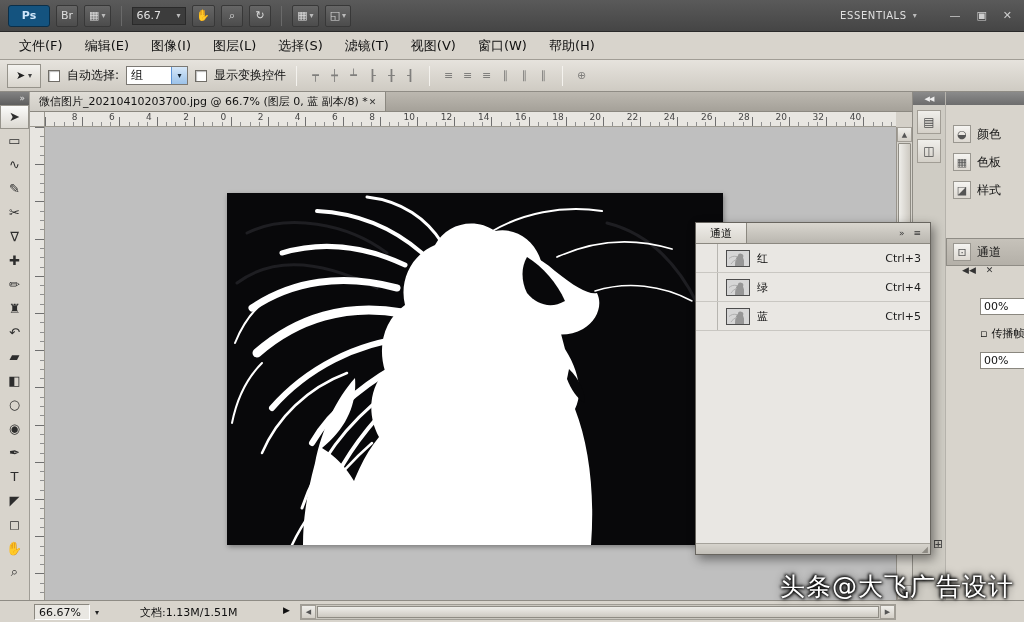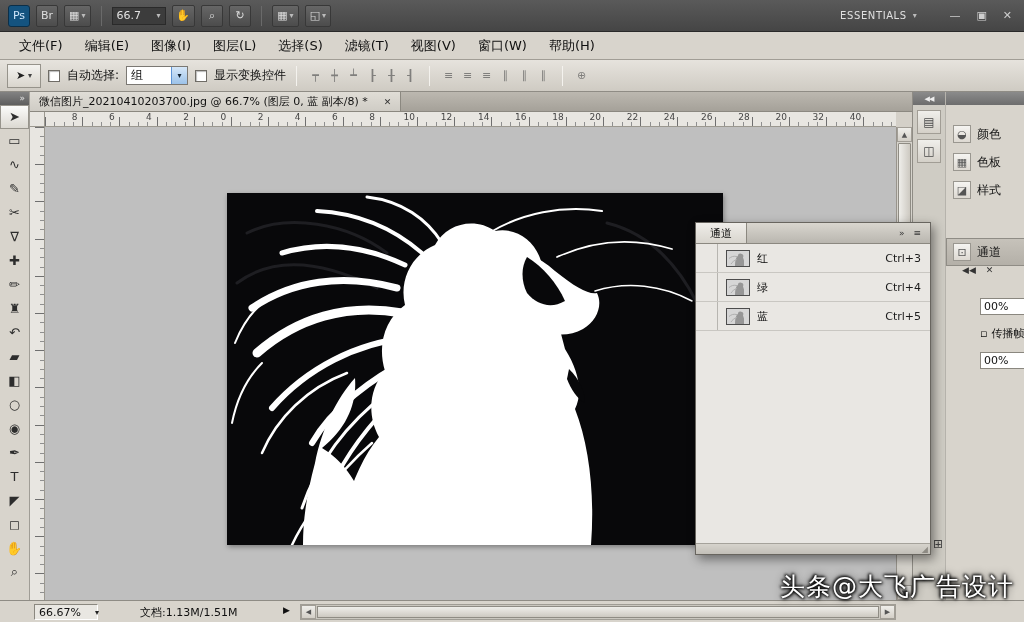--- a/index.html
+++ b/index.html
@@ -1,21 +1,21 @@
 <!DOCTYPE html>
 <html><head>
 <meta charset="utf-8">
 <style>
   *{box-sizing:border-box;margin:0;padding:0;user-select:none}
   html,body{width:1024px;height:622px;overflow:hidden}
   body{font-family:"DejaVu Sans","Liberation Sans",sans-serif;font-size:12px;background:#d4d0c8;position:relative;color:#111}
 
   
   #app-bar{position:absolute;left:0;top:0;width:1024px;height:32px;background:linear-gradient(#5a5a5a,#454545);border-bottom:1px solid #292929;display:flex;align-items:center;color:#cfcfcf;gap:6px;padding:0 8px}
-  .ps-logo{width:22px;height:22px;background:#14537f;border:1px solid #0b2f49;border-radius:3px;color:#cfe6fa;font-size:11px;font-weight:normal;display:flex;align-items:center;justify-content:center}
+  .ps-logo{width:42px;height:22px;background:#14537f;border:1px solid #0b2f49;border-radius:3px;color:#cfe6fa;font-size:11px;font-weight:bold;display:flex;align-items:center;justify-content:center}
   .bar-btn{height:22px;min-width:22px;padding:0 4px;border:1px solid #383838;background:linear-gradient(#666,#4c4c4c);border-radius:2px;display:flex;align-items:center;justify-content:center;gap:2px;font-size:11px;color:#ddd}
   .bar-sep{width:1px;height:20px;background:#333;border-right:1px solid #6a6a6a;margin:0 4px}
   .zoom-combo{height:18px;width:54px;background:#3c3c3c;border:1px solid #2a2a2a;display:flex;align-items:center;justify-content:space-between;padding:0 4px;font-size:11px;color:#e2e2e2}
   .mini-caret{font-size:8px;color:#bbb}
   .app-spacer{flex:1}
   .workspace-btn{display:flex;gap:6px;align-items:center;font-size:10px;letter-spacing:.6px;color:#e0e0e0;margin-right:26px}
   .win-controls{display:flex;gap:16px;font-size:11px;color:#cfcfcf;margin-right:4px}
 
   
   #menu-bar{position:absolute;left:0;top:32px;width:1024px;height:28px;background:#d8d4cc;border-bottom:1px solid #a19d95;display:flex;align-items:center;padding-left:8px}
@@ -39,21 +39,21 @@
   
   #toolbar{position:absolute;left:0;top:0;width:30px;height:508px;background:#d8d4cc;border-right:1px solid #a09d96}
   .toolbar-top{height:13px;background:linear-gradient(#828282,#5e5e5e);color:#e6e6e6;font-size:9px;line-height:13px;text-align:right;padding-right:4px}
   .tool{width:29px;height:24px;display:flex;align-items:center;justify-content:center;font-size:13px;color:#2d2d2d}
   .tool.active{background:linear-gradient(#fdfdfc,#dad7d0);box-shadow:inset 0 0 0 1px #97948c}
   .tool .tool-glyph{transform:translateY(-1px)}
 
   
   #doc-area{position:absolute;left:30px;top:0;width:882px;height:508px}
   #tab-bar{position:absolute;left:0;top:0;width:882px;height:20px;background:linear-gradient(#bcb8b0,#a5a199);border-bottom:1px solid #8b8880;display:flex}
-  .doc-tab{max-width:392px;background:linear-gradient(#e0ddd6,#cfccc5);border-right:1px solid #8b8880;display:flex;align-items:center;gap:16px;padding:0 9px;font-size:11px;white-space:nowrap;overflow:hidden}
+  .doc-tab{max-width:392px;background:linear-gradient(#e0ddd6,#cfccc5);border-right:1px solid #8b8880;display:flex;align-items:center;gap:1px;padding:0 9px;font-size:11px;white-space:nowrap;overflow:hidden}
   .tab-title{overflow:hidden;text-overflow:ellipsis}
   .tab-close{font-size:9px;color:#333}
   .tab-rest{flex:1}
 
   #ruler-corner{position:absolute;left:0;top:20px;width:15px;height:15px;background:#e8e6e1;border-right:1px solid #9b988f;border-bottom:1px solid #9b988f}
   #h-ruler{position:absolute;left:15px;top:20px;width:851px;height:15px;background:#e8e6e1;border-bottom:1px solid #9b988f;overflow:hidden}
   .h-ticks-minor{position:absolute;left:0;bottom:0;width:100%;height:4px;background:repeating-linear-gradient(to right,#8f8f8f 0 1px,transparent 1px 9.3px)}
   .h-ticks-major{position:absolute;left:0;bottom:0;width:100%;height:9px;background:repeating-linear-gradient(to right,#6f6f6f 0 1px,transparent 1px 37.2px)}
   .ruler-nums{position:absolute;left:0;top:0;display:flex;padding-left:11px;font-size:9px;color:#444}
   .ruler-num{flex:0 0 37.2px;text-align:center}
@@ -100,21 +100,21 @@
   .eye.show{visibility:visible}
   .thumb{width:24px;height:17px;border:1px solid #4c4c4c;margin:0 7px 0 8px;flex:0 0 auto;line-height:0;background:#000}
   .thumb svg{width:100%;height:100%;display:block}
   .channel-label{flex:1;color:#0a0a0a}
   .channel-shortcut{margin-right:9px;color:#1c1c1c}
   .panel-empty{flex:1;background:#e9e7e3}
   .panel-footer{height:11px;background:linear-gradient(#d6d3cc,#c2bfb8);border-top:1px solid #a5a29b;display:flex;justify-content:flex-end;align-items:center;padding-right:2px;font-size:8px;color:#8e8b84}
 
   
   #status-bar{position:absolute;left:0;top:600px;width:1024px;height:22px;background:#d8d4cc;border-top:1px solid #8f8c85}
-  .zoom-box{position:absolute;left:34px;top:3px;width:64px;height:16px;background:#e9e7e2;border:1px solid;border-color:#8a877f #ffffff #ffffff #8a877f;font-size:11px;display:flex;align-items:center;padding-left:4px}
+  .zoom-box{position:absolute;left:34px;top:3px;width:56px;height:16px;background:#e9e7e2;border:1px solid;border-color:#8a877f #ffffff #ffffff #8a877f;font-size:11px;display:flex;align-items:center;padding-left:4px}
   .zoom-popup-arrow{position:absolute;left:95px;top:7px;font-size:8px;color:#222}
   .doc-info{position:absolute;left:140px;top:4px;font-size:11px;color:#101010}
   .status-options-arrow{position:absolute;left:283px;top:4px;font-size:9px;color:#111}
   #h-scroll{position:absolute;left:300px;top:3px;width:596px;height:16px;background:#cac7bf;border:1px solid #a09d95;display:flex;justify-content:space-between}
   .h-arrow{width:15px;height:14px;display:flex;align-items:center;justify-content:center;font-size:7px;color:#555;background:linear-gradient(#efeeea,#d3cfc7);border:1px solid #a29e96}
   .h-thumb{position:absolute;left:16px;top:1px;width:562px;height:12px;background:linear-gradient(#efeeea,#cdc9c1);border:1px solid #8f8c84}
 
   
   #watermark{position:absolute;right:10px;top:570px;z-index:100;font-size:25px;font-weight:normal;color:#fff;letter-spacing:1px;text-shadow:0 0 3px #000,1px 1px 3px #000,-1px -1px 3px #000,0 0 8px rgba(0,0,0,.9)}
 </style>

